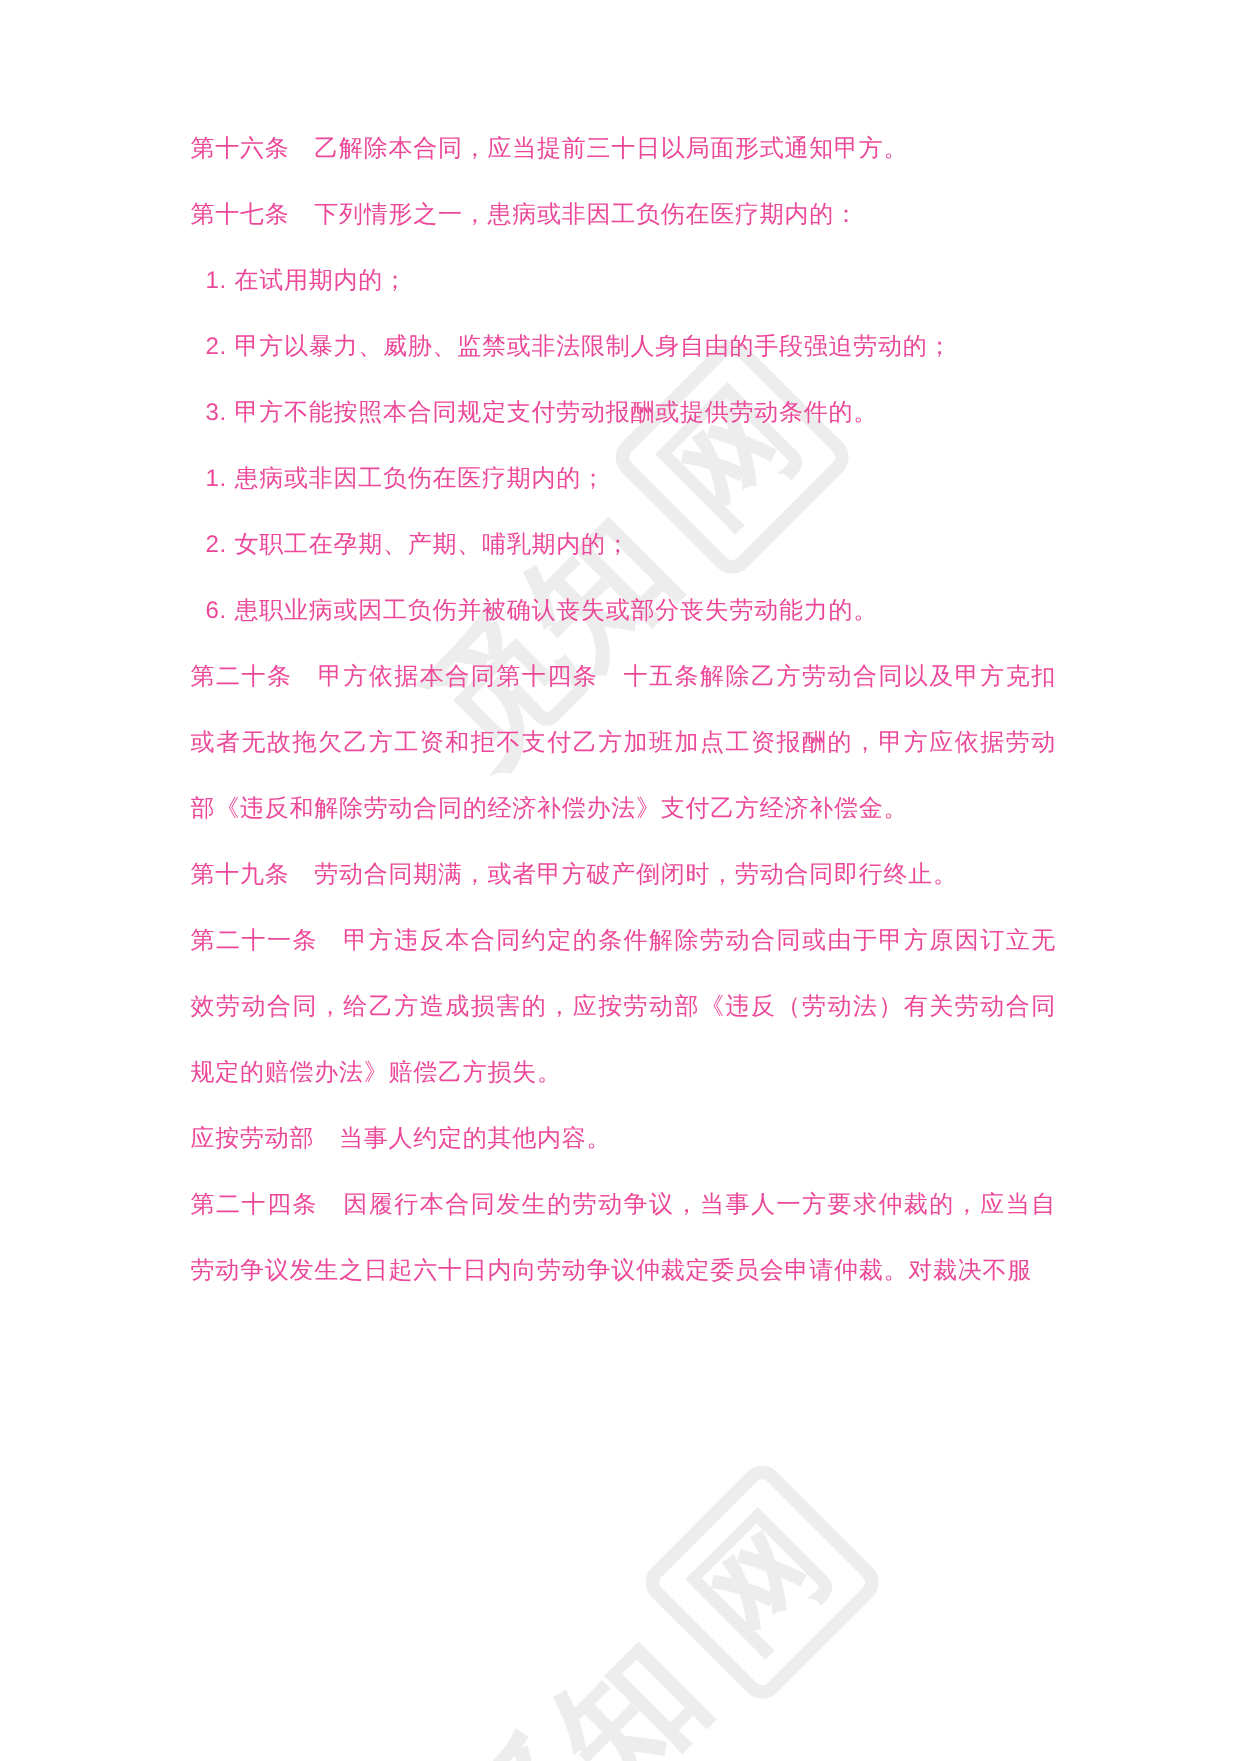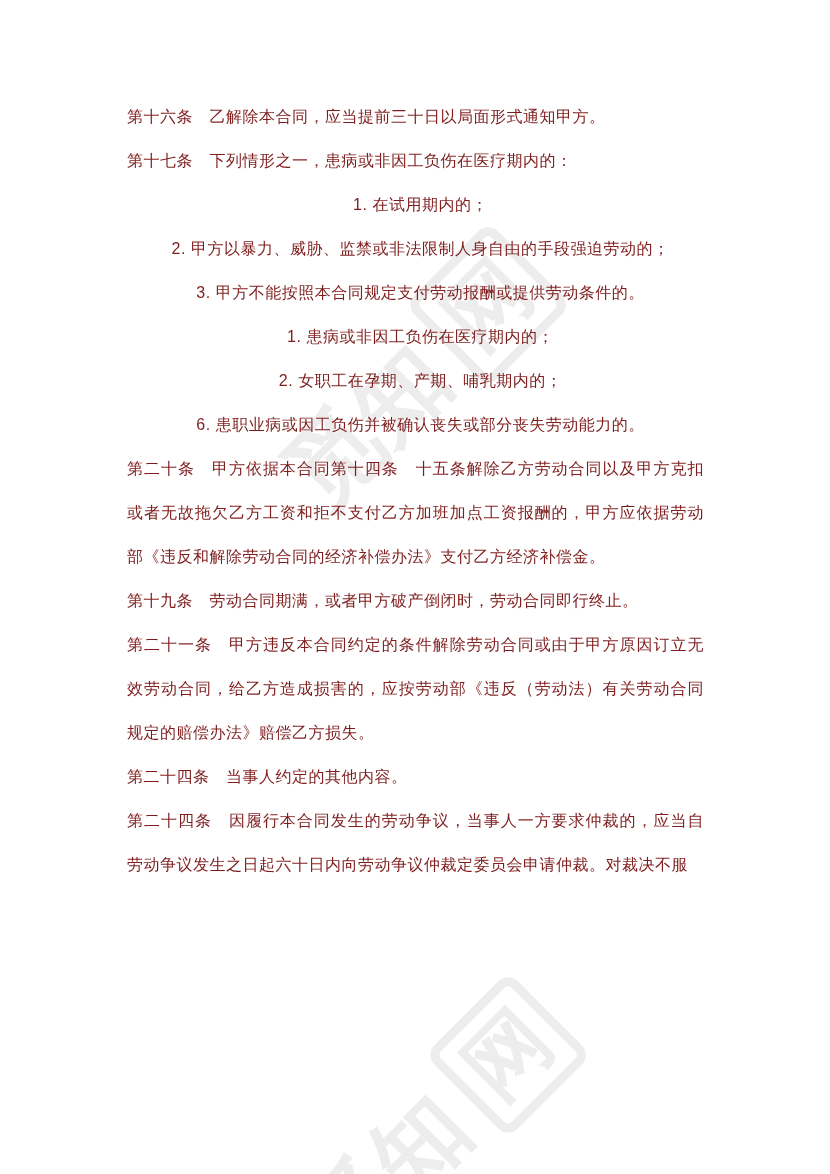--- a/index.html
+++ b/index.html
@@ -39,35 +39,35 @@
     display: flex;
     align-items: center;
     justify-content: center;
     font-size: 82px;
     box-sizing: border-box;
   }
   
   .content {
     position: absolute;
     left: 127px;
-    top: 95px;
+    top: 78px;
     width: 577px;
     z-index: 1;
-    color: #7f1d1d;
+    color: #ec4899;
     font-size: 16px;
   }
   .content p {
     margin: 0;
     line-height: 44px;
     text-align: justify;
     letter-spacing: 0.5px;
   }
   .content p.list-item {
     margin-left: 10px;
-    text-align: center;
+    text-align: left;
   }
 </style>
 </head>
 <body>
 
 <div class="page">
 
   <div class="wm wm-1">
     <span>觅知</span>
     <span class="wm-box">
@@ -86,17 +86,17 @@
     <p class="article">第十七条　下列情形之一，患病或非因工负伤在医疗期内的：</p>
     <p class="list-item">1. 在试用期内的；</p>
     <p class="list-item">2. 甲方以暴力、威胁、监禁或非法限制人身自由的手段强迫劳动的；</p>
     <p class="list-item">3. 甲方不能按照本合同规定支付劳动报酬或提供劳动条件的。</p>
     <p class="list-item">1. 患病或非因工负伤在医疗期内的；</p>
     <p class="list-item">2. 女职工在孕期、产期、哺乳期内的；</p>
     <p class="list-item">6. 患职业病或因工负伤并被确认丧失或部分丧失劳动能力的。</p>
     <p class="article">第二十条　甲方依据本合同第十四条　十五条解除乙方劳动合同以及甲方克扣或者无故拖欠乙方工资和拒不支付乙方加班加点工资报酬的，甲方应依据劳动部《违反和解除劳动合同的经济补偿办法》支付乙方经济补偿金。</p>
     <p class="article">第十九条　劳动合同期满，或者甲方破产倒闭时，劳动合同即行终止。</p>
     <p class="article">第二十一条　甲方违反本合同约定的条件解除劳动合同或由于甲方原因订立无效劳动合同，给乙方造成损害的，应按劳动部《违反（劳动法）有关劳动合同规定的赔偿办法》赔偿乙方损失。</p>
-    <p class="article">第二十四条　当事人约定的其他内容。</p>
+    <p class="article">应按劳动部　当事人约定的其他内容。</p>
     <p class="article">第二十四条　因履行本合同发生的劳动争议，当事人一方要求仲裁的，应当自劳动争议发生之日起六十日内向劳动争议仲裁定委员会申请仲裁。对裁决不服</p>
   </div>
 
 </div>
 
 </body></html>

